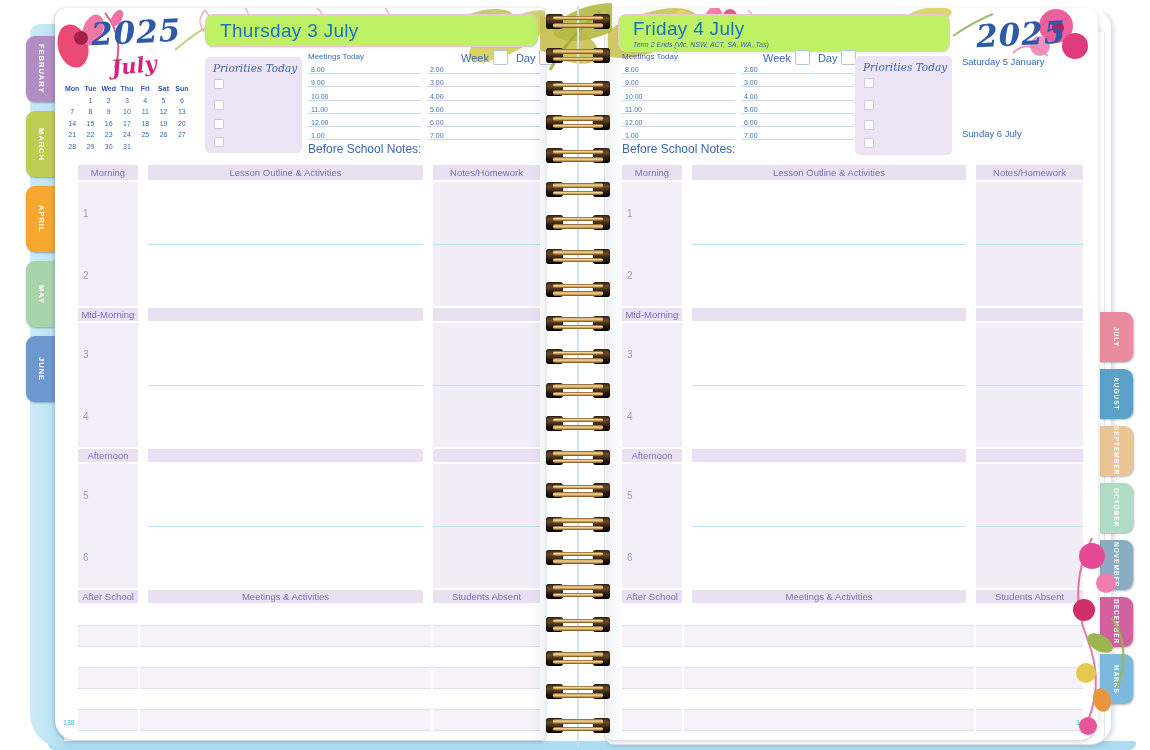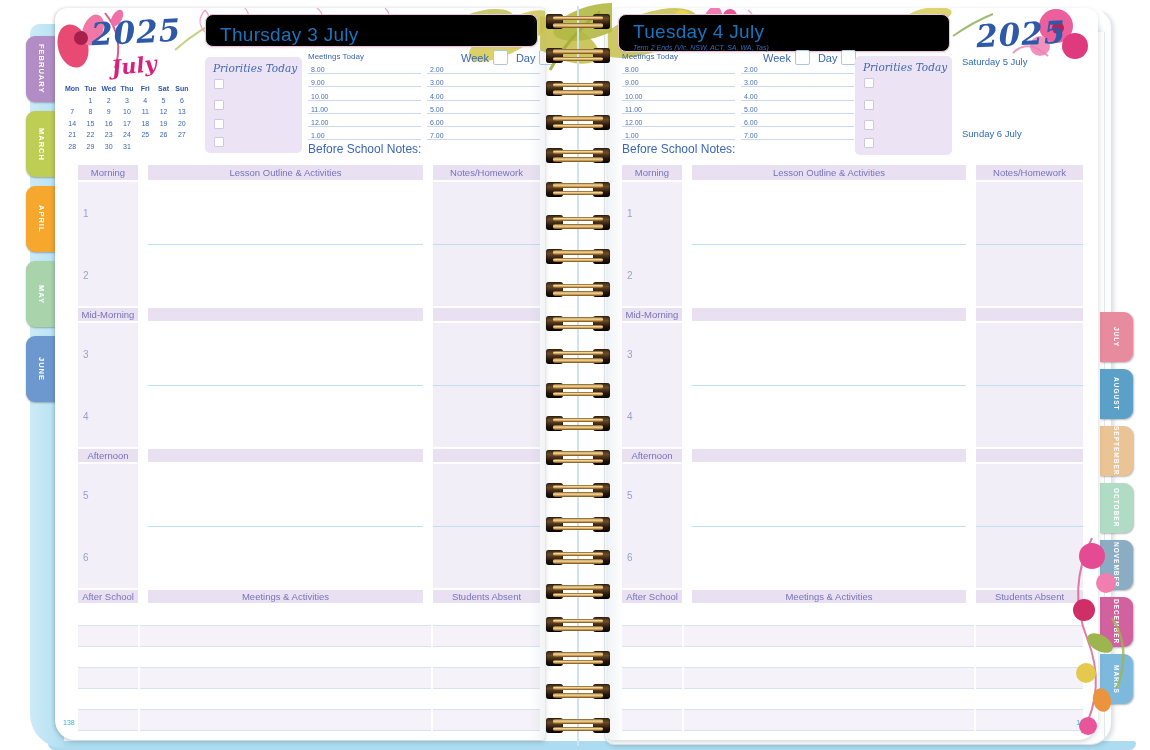--- a/index.html
+++ b/index.html
@@ -40,22 +40,22 @@
     background:linear-gradient(90deg,transparent,rgba(120,140,160,.10));pointer-events:none;}
   .right-page::before{content:'';position:absolute;left:0;top:0;bottom:0;width:16px;
     background:linear-gradient(270deg,transparent,rgba(120,140,160,.10));pointer-events:none;}
   .fl{position:absolute;pointer-events:none;}
 
   
   .script-year{position:absolute;font-family:"DejaVu Serif",serif;font-style:italic;font-weight:bold;
     color:#2e59a8;font-size:31px;transform:rotate(-3deg);letter-spacing:1px;}
   .left-page .script-year{left:36px;top:6px;}
   .right-page .script-year{left:368px;top:8px;}
-  .day-header{position:absolute;background:#000000;border:1.5px solid #e9c6da;border-radius:8px;
-    box-shadow:0 1px 2px rgba(200,150,180,.25);display:flex;flex-direction:column;justify-content:flex-end;padding-left:14px;box-sizing:border-box;}
+  .day-header{position:absolute;background:#bef264;border:1.5px solid #e9c6da;border-radius:8px;
+    box-shadow:0 1px 2px rgba(200,150,180,.25);display:flex;flex-direction:column;justify-content:center;padding-left:14px;box-sizing:border-box;}
   .left-page .day-header{left:150px;top:6px;width:333px;height:33px;}
   .right-page .day-header{left:10px;top:6px;width:332px;height:38px;}
   .day-title{font-size:19px;color:#1a74bd;letter-spacing:.3px;}
   .day-subtitle{font-size:7px;font-style:italic;color:#3a67b4;margin-top:1px;}
   .script-month{position:absolute;left:44px;top:45px;width:70px;text-align:center;
     font-family:"DejaVu Serif",serif;font-style:italic;font-weight:bold;color:#d6217e;font-size:21px;transform:rotate(-6deg);}
 
   
   .mini-cal{position:absolute;left:8px;top:77px;width:128px;display:grid;
     grid-template-columns:repeat(7,1fr);row-gap:4.5px;}
@@ -369,21 +369,21 @@
       <ellipse cx="320" cy="8" rx="24" ry="8" fill="#d3c94f" opacity=".8" transform="rotate(-10 320 8)"></ellipse>
       <path d="M345 28 Q365 14 385 6" stroke="#8fb05a" stroke-width="2" fill="none" opacity=".85"></path>
       <circle cx="448" cy="18" r="17" fill="#ea5f9c"></circle>
       <circle cx="467" cy="38" r="13" fill="#e03a7f"></circle>
       <circle cx="432" cy="38" r="10" fill="#f291bd"></circle>
       <circle cx="450" cy="20" r="6" fill="#b02458"></circle>
       <path d="M405 45 Q420 30 440 48" stroke="#e87fae" stroke-width="2" fill="none" opacity=".8"></path>
     </svg>
 
     <div class="day-header">
-      <span class="day-title">Tuesday 4 July</span>
+      <span class="day-title">Friday 4 July</span>
       <span class="day-subtitle">Term 2 Ends (Vic, NSW, ACT, SA, WA, Tas)</span>
     </div>
 
     <div class="script-year">2025</div>
 
     <div class="meetings-label">Meetings Today</div>
     <div class="weekday">
       <span class="wd-lab">Week</span>
       <span class="wd-box"></span>
       <span class="wd-lab">Day</span>
@@ -410,21 +410,21 @@
     <div class="before-school">Before School Notes:</div>
 
     <div class="priorities">
       <div class="pri-label">Priorities Today</div>
       <div class="pri-box" style="top:22px"></div>
       <div class="pri-box" style="top:44px"></div>
       <div class="pri-box" style="top:64px"></div>
       <div class="pri-box" style="top:82px"></div>
     </div>
 
-    <div class="weekend-label sat">Saturday 5 July</div>
+    <div class="weekend-label sat">Saturday 5 January</div>
     <div class="weekend-label sun">Sunday 6 July</div>
 
     <div class="day-table" id="table-right">
         <div class="trow thead">
           <div class="hc">Morning</div>
           <div class="hc">Lesson Outline &amp; Activities</div>
           <div class="hc">Notes/Homework</div>
         </div>
         <div class="pgroup">
           <div class="prow">

